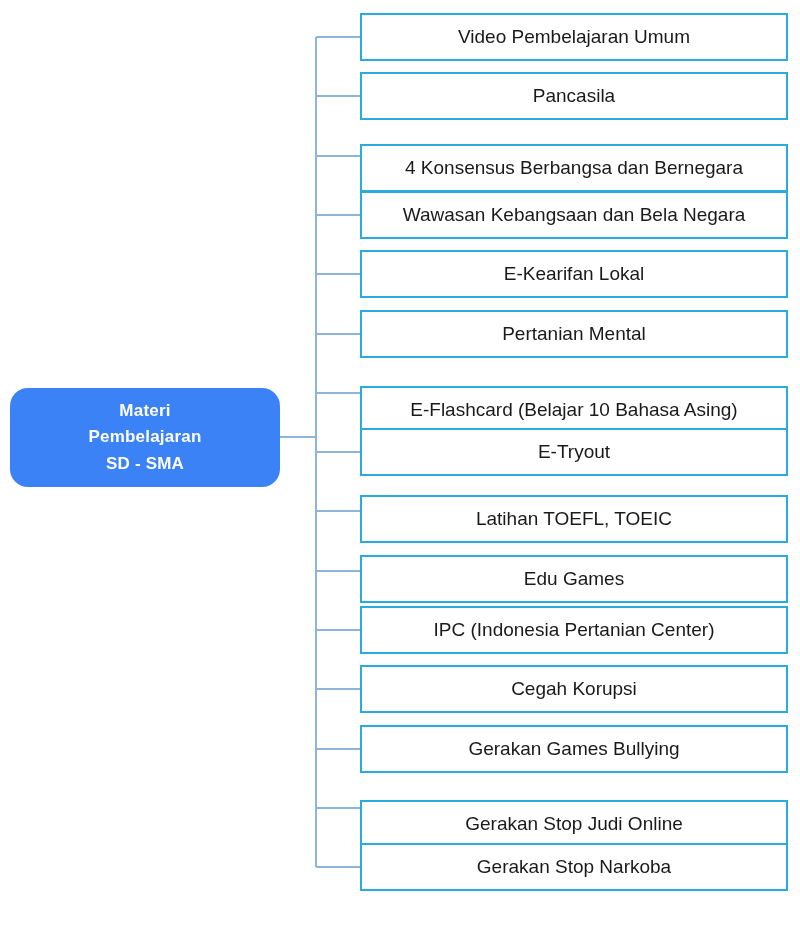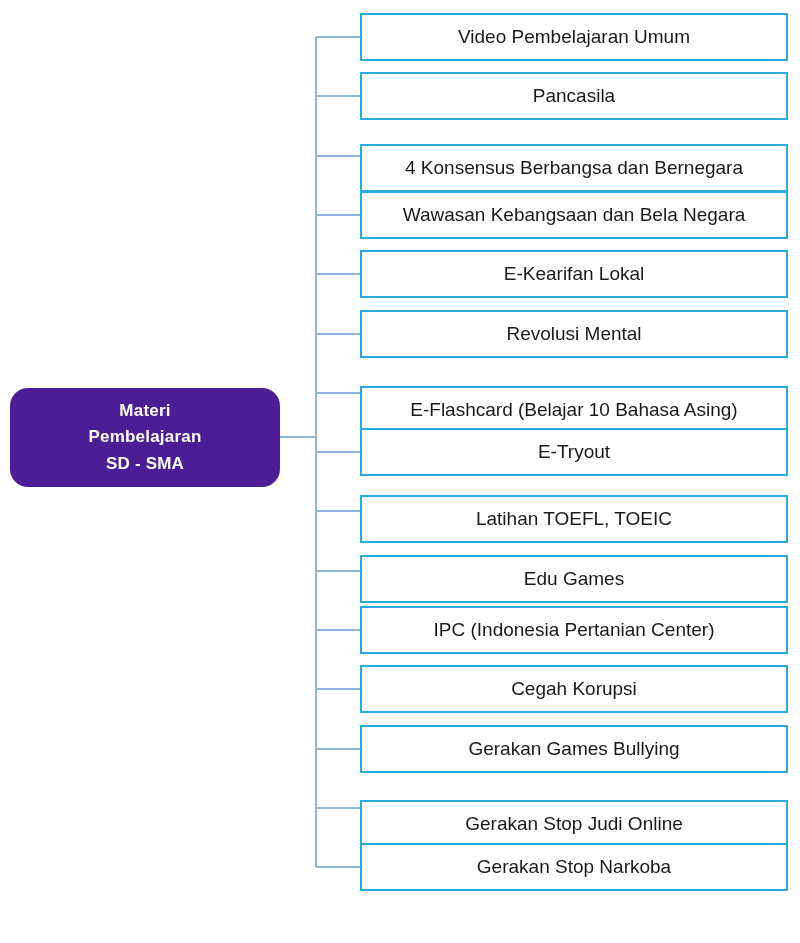--- a/index.html
+++ b/index.html
@@ -19,21 +19,21 @@
     height: 943px;
   }
 
   
   .root-node {
     position: absolute;
     left: 10px;
     top: 388px;
     width: 270px;
     height: 99px;
-    background: #4c1d95;
+    background: #3b82f6;
     border-radius: 18px;
     display: flex;
     align-items: center;
     justify-content: center;
     box-sizing: border-box;
   }
   .root-label {
     color: #ffffff;
     font-weight: bold;
     font-size: 17px;
@@ -116,21 +116,21 @@
       <div class="leaf-box" style="top: 144px;">
         <div class="leaf-label">4 Konsensus Berbangsa dan Bernegara</div>
       </div>
       <div class="leaf-box" style="top: 191px;">
         <div class="leaf-label">Wawasan Kebangsaan dan Bela Negara</div>
       </div>
       <div class="leaf-box" style="top: 250px;">
         <div class="leaf-label">E-Kearifan Lokal</div>
       </div>
       <div class="leaf-box" style="top: 310px;">
-        <div class="leaf-label">Revolusi Mental</div>
+        <div class="leaf-label">Pertanian Mental</div>
       </div>
       <div class="leaf-box" style="top: 386px;">
         <div class="leaf-label">E-Flashcard (Belajar 10 Bahasa Asing)</div>
       </div>
       <div class="leaf-box" style="top: 428px;">
         <div class="leaf-label">E-Tryout</div>
       </div>
       <div class="leaf-box" style="top: 487px; margin-top: 8px;">
         <div class="leaf-label">Latihan TOEFL, TOEIC</div>
       </div>

